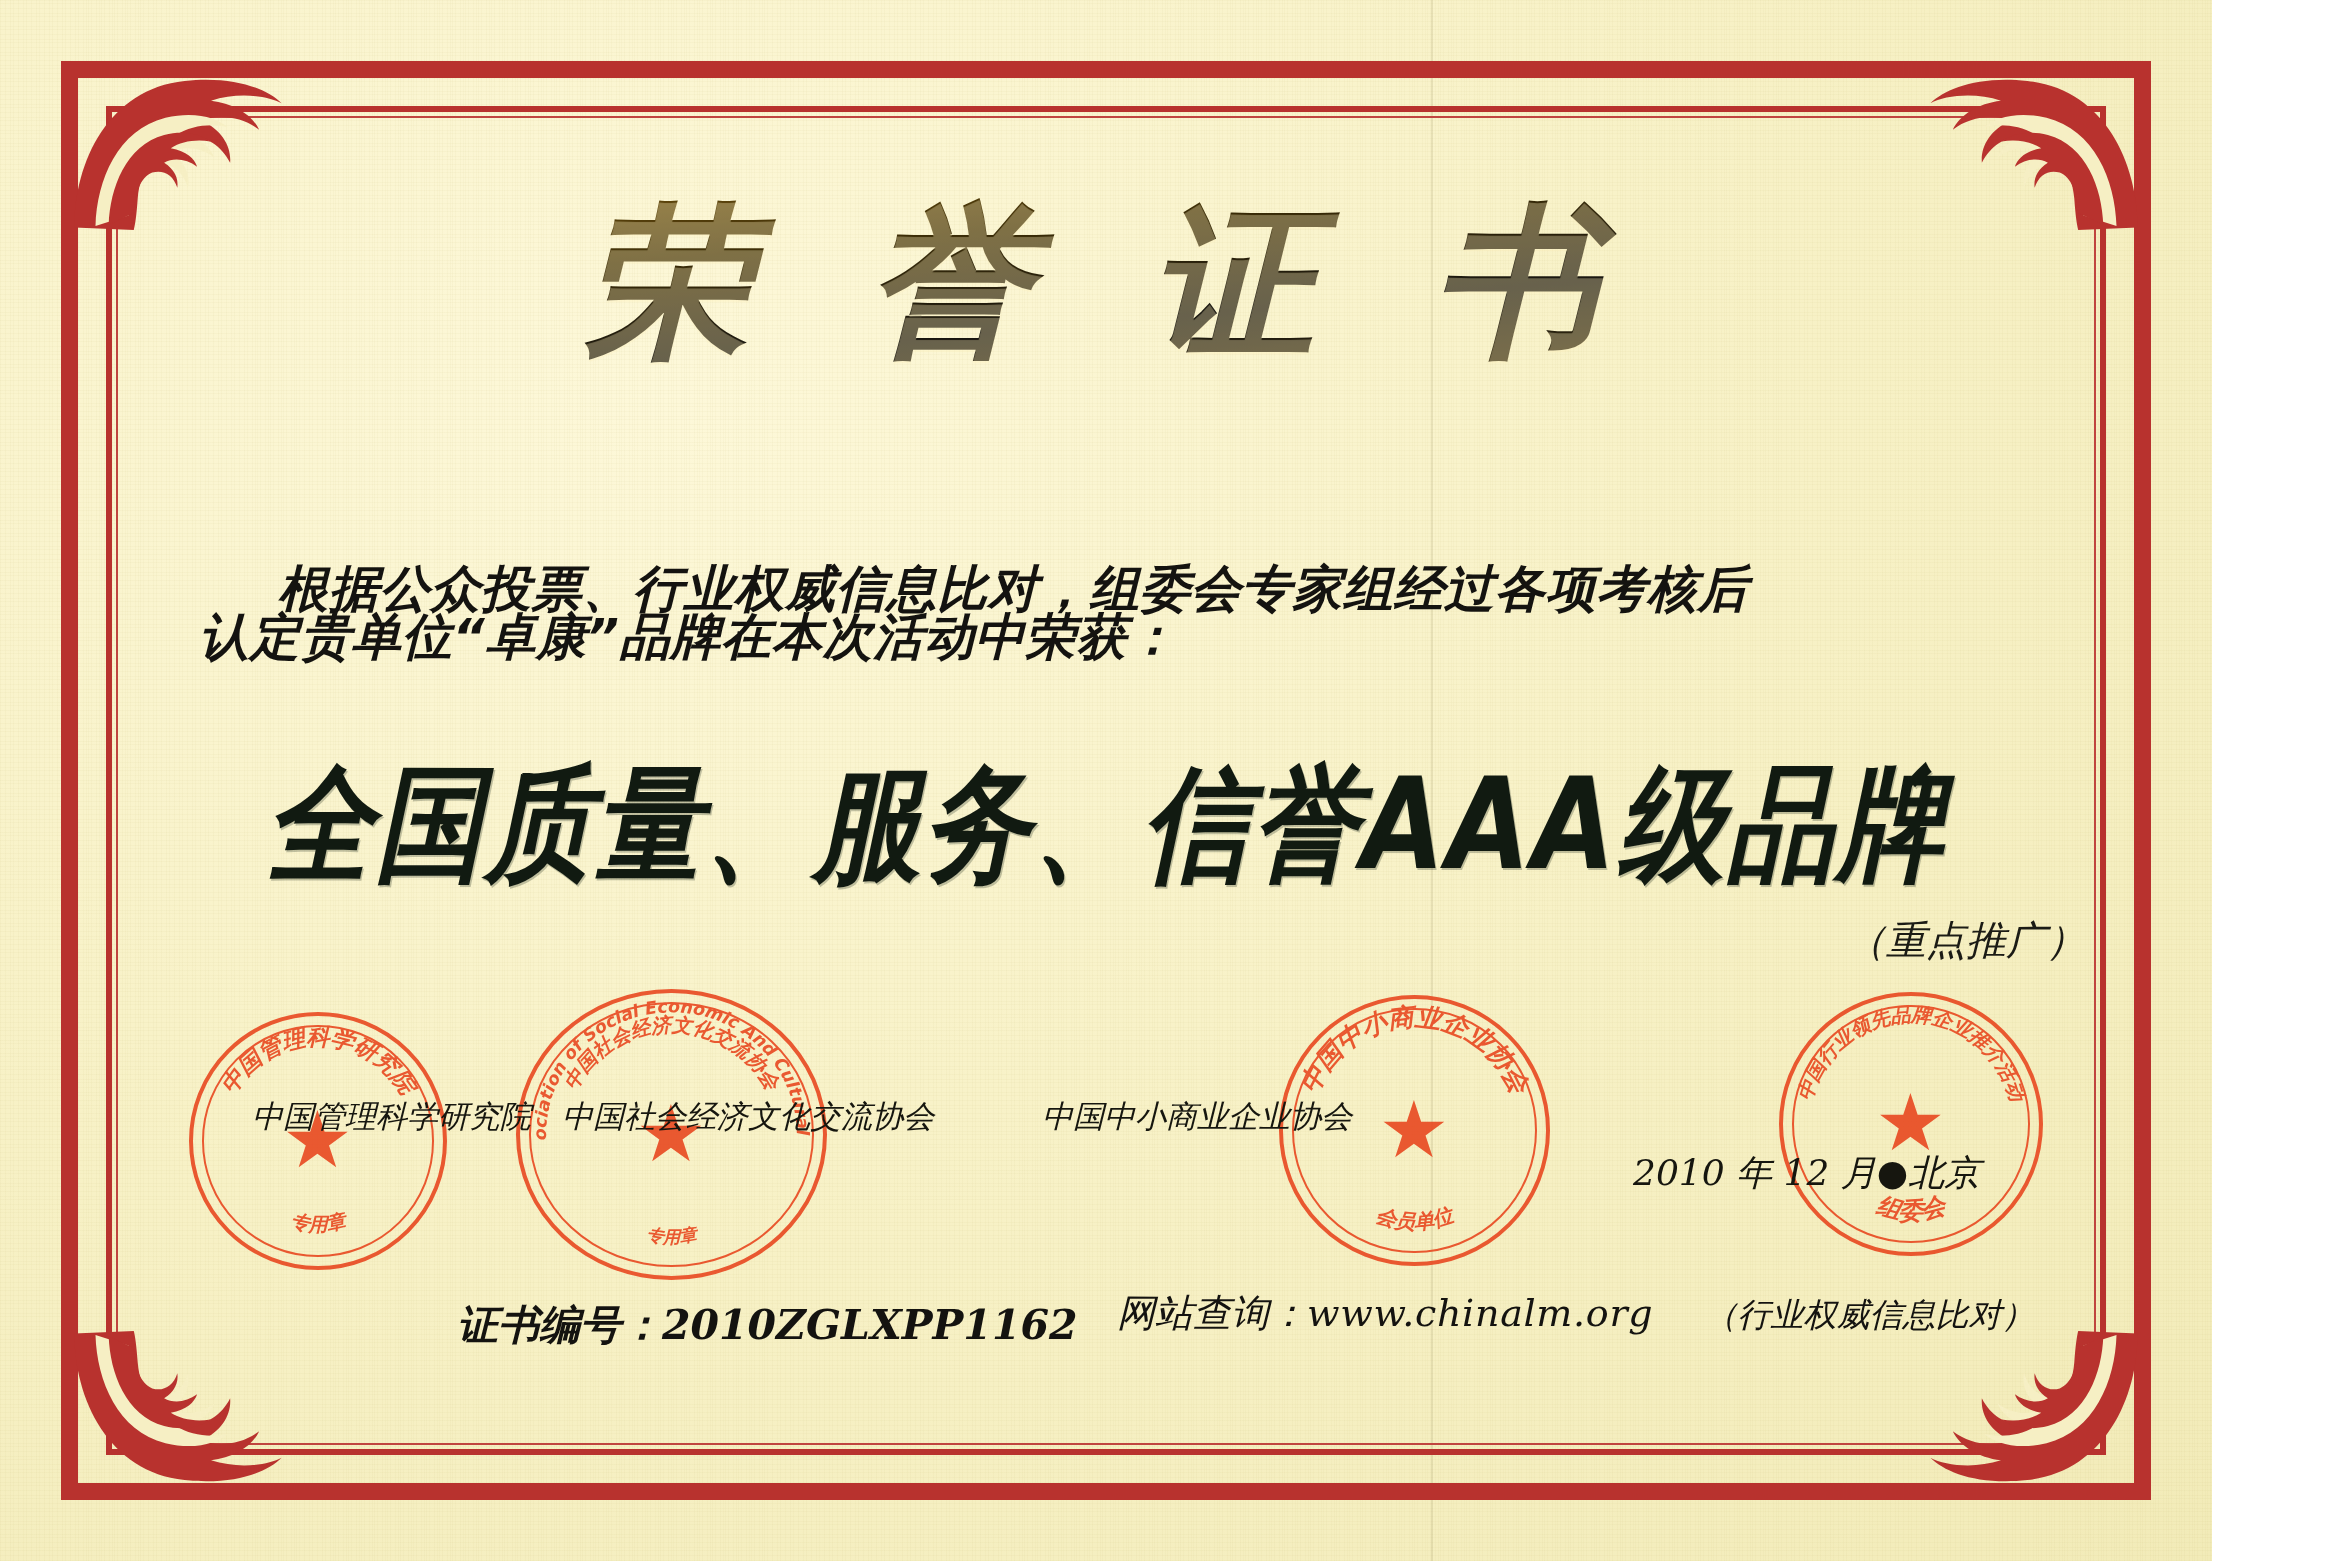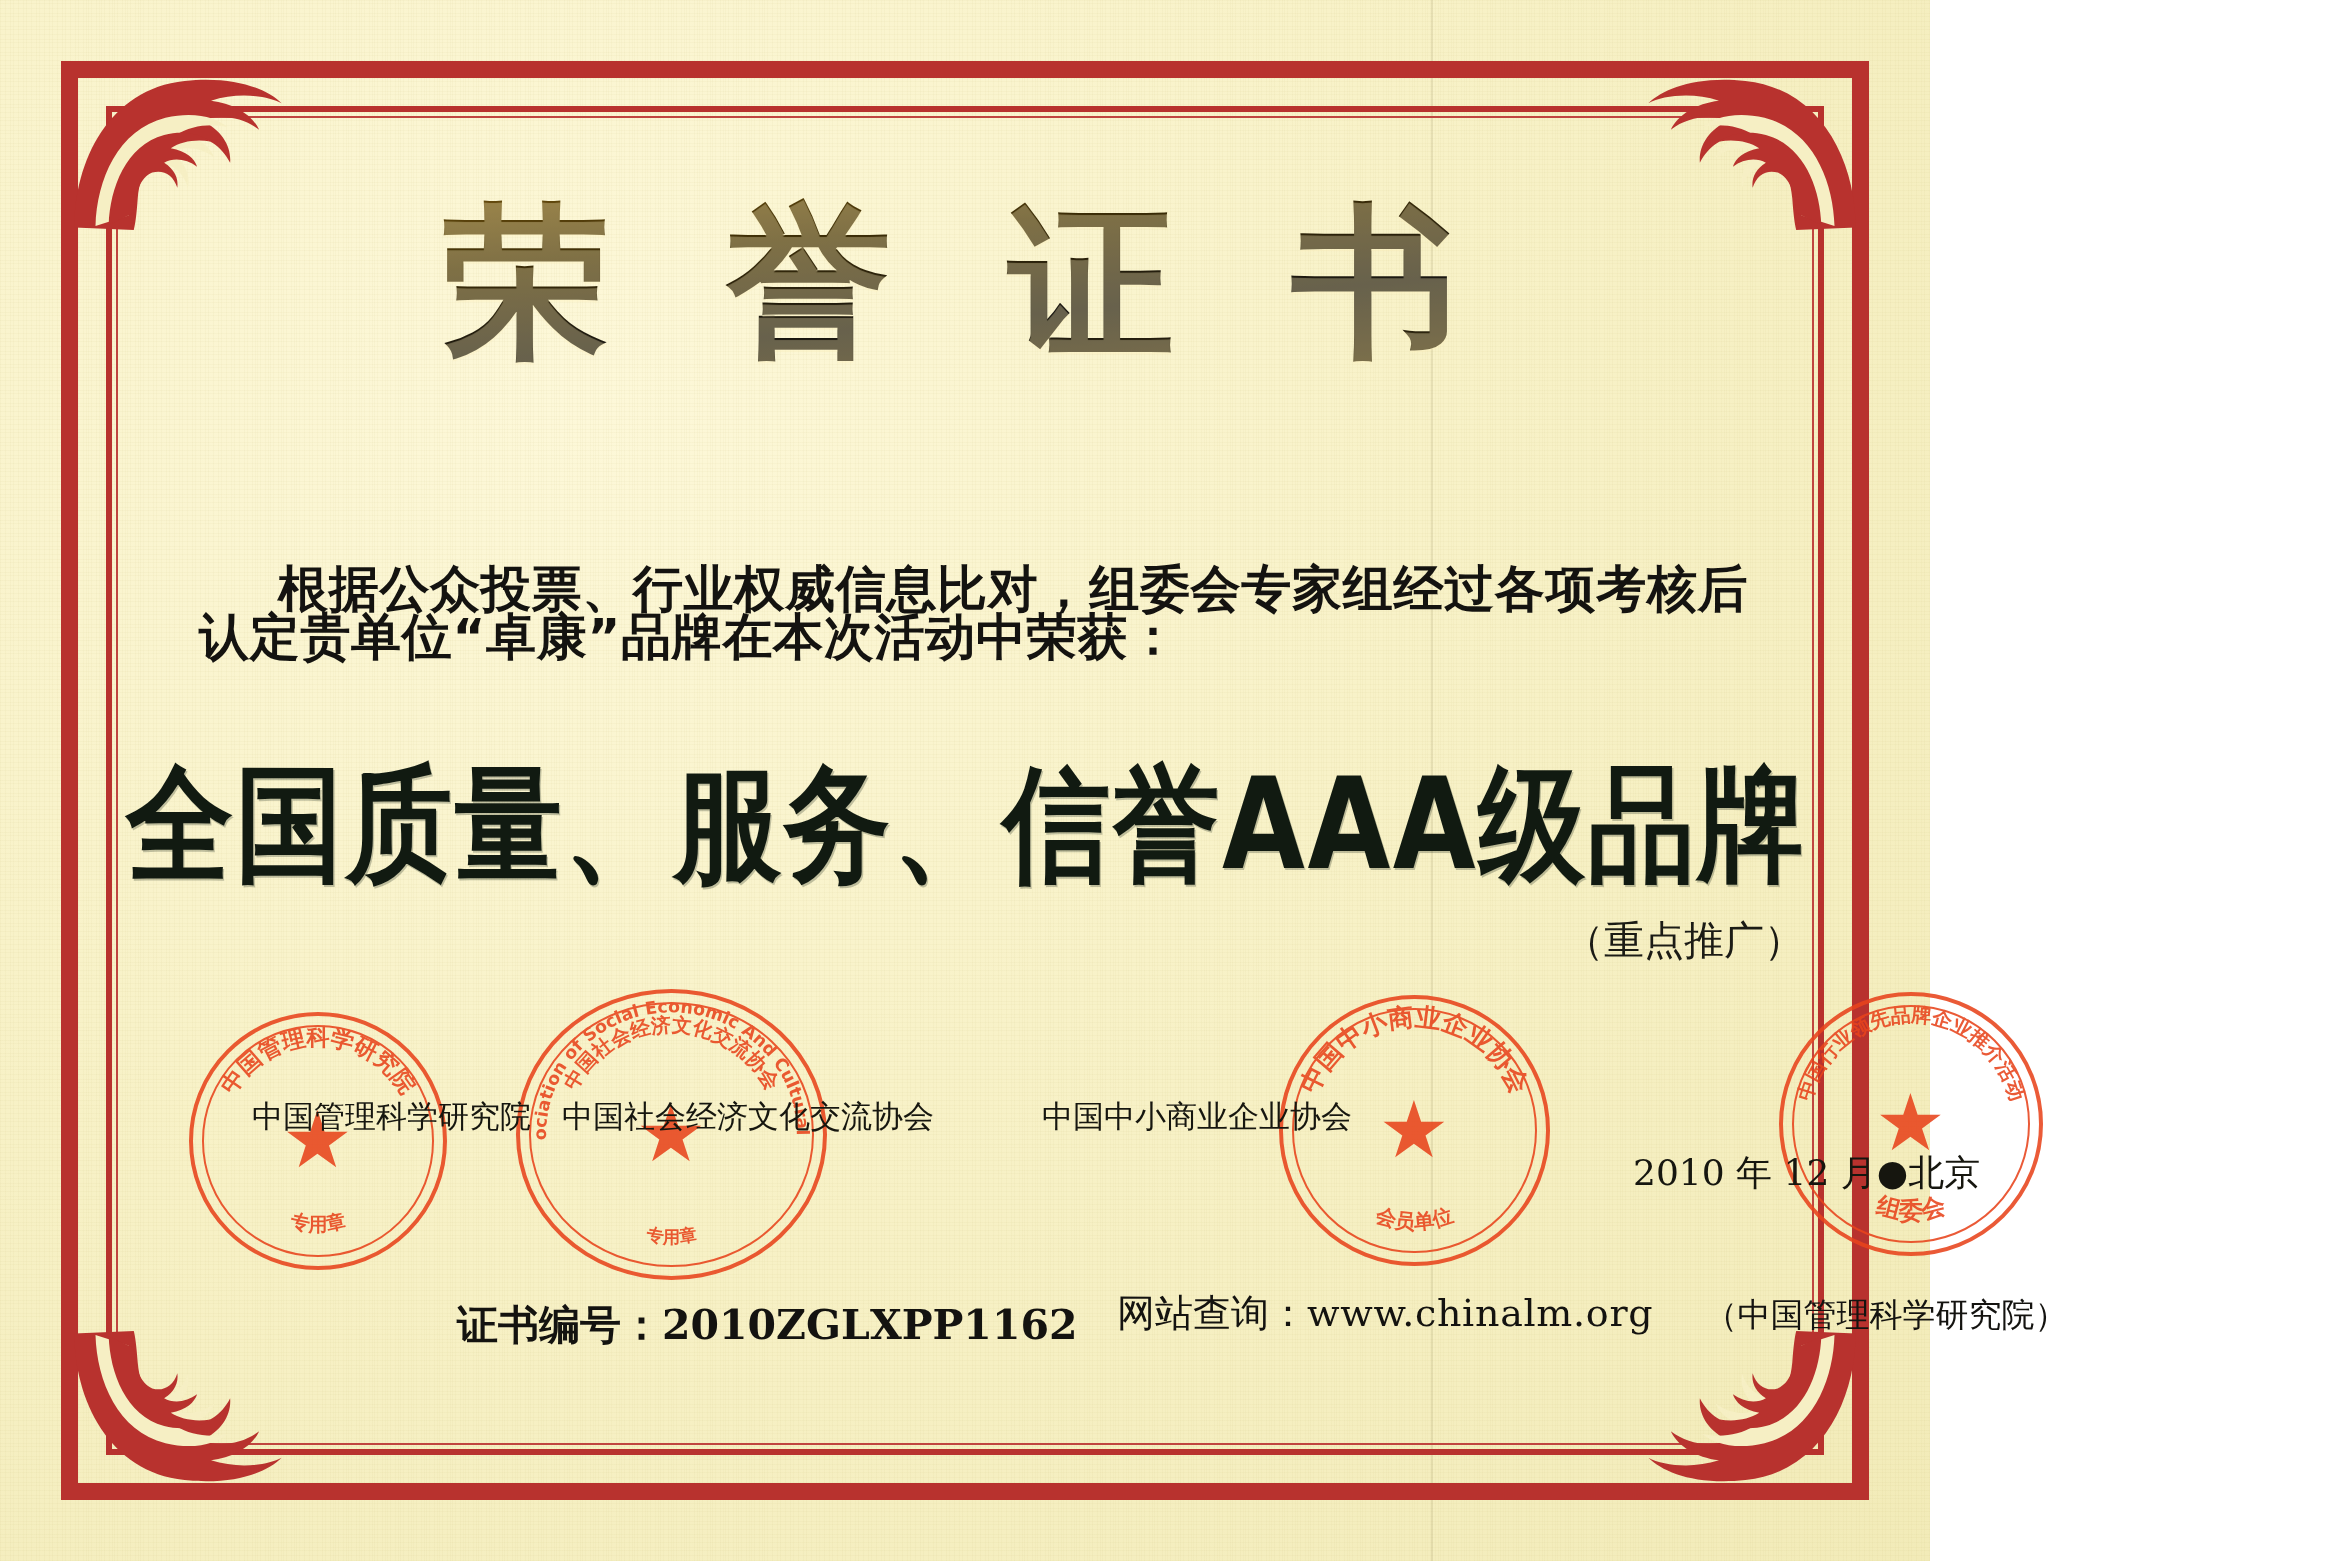--- a/index.html
+++ b/index.html
@@ -10,25 +10,26 @@
   body {
     width: 2342px;
     height: 1561px;
     overflow: hidden;
     font-family: "DejaVu Sans", "Liberation Sans", sans-serif;
   }
 
   
   #certificate {
     position: relative;
-    width: 1930px;
+    width: 2212px;
     height: 1561px;
     background:
       radial-gradient(ellipse at 30% 25%, #fdf8d9 0%, #f8f2c8 45%, #f2ebb8 100%);
     box-sizing: border-box;
+    font-style: italic;
   }
   
   #paper-texture {
     position: absolute;
     inset: 0;
     background-image:
       repeating-linear-gradient(0deg, rgba(180,165,90,0.05) 0px, rgba(180,165,90,0.05) 0.7px, transparent 0.7px, transparent 2.6px),
       repeating-linear-gradient(90deg, rgba(180,165,90,0.05) 0px, rgba(180,165,90,0.05) 0.7px, transparent 0.7px, transparent 2.6px);
     pointer-events: none;
   }
@@ -369,18 +370,18 @@
     <div class="org-label" id="org-3">中国中小商业企业协会</div>
 
     <div id="event-date">2010 年 12 月●北京</div>
 
     <div id="cert-number">
       <span class="label">证书编号：</span><span class="value">2010ZGLXPP1162</span>
     </div>
 
     <div id="website-line">
       <span class="label">网站查询：</span><span class="url">www.chinalm.org</span>
-      <span class="alliance">（中国管理科学研究院）</span>
+      <span class="alliance">（行业权威信息比对）</span>
     </div>
 
   </div>
 </div>
 
 
 </body></html>

